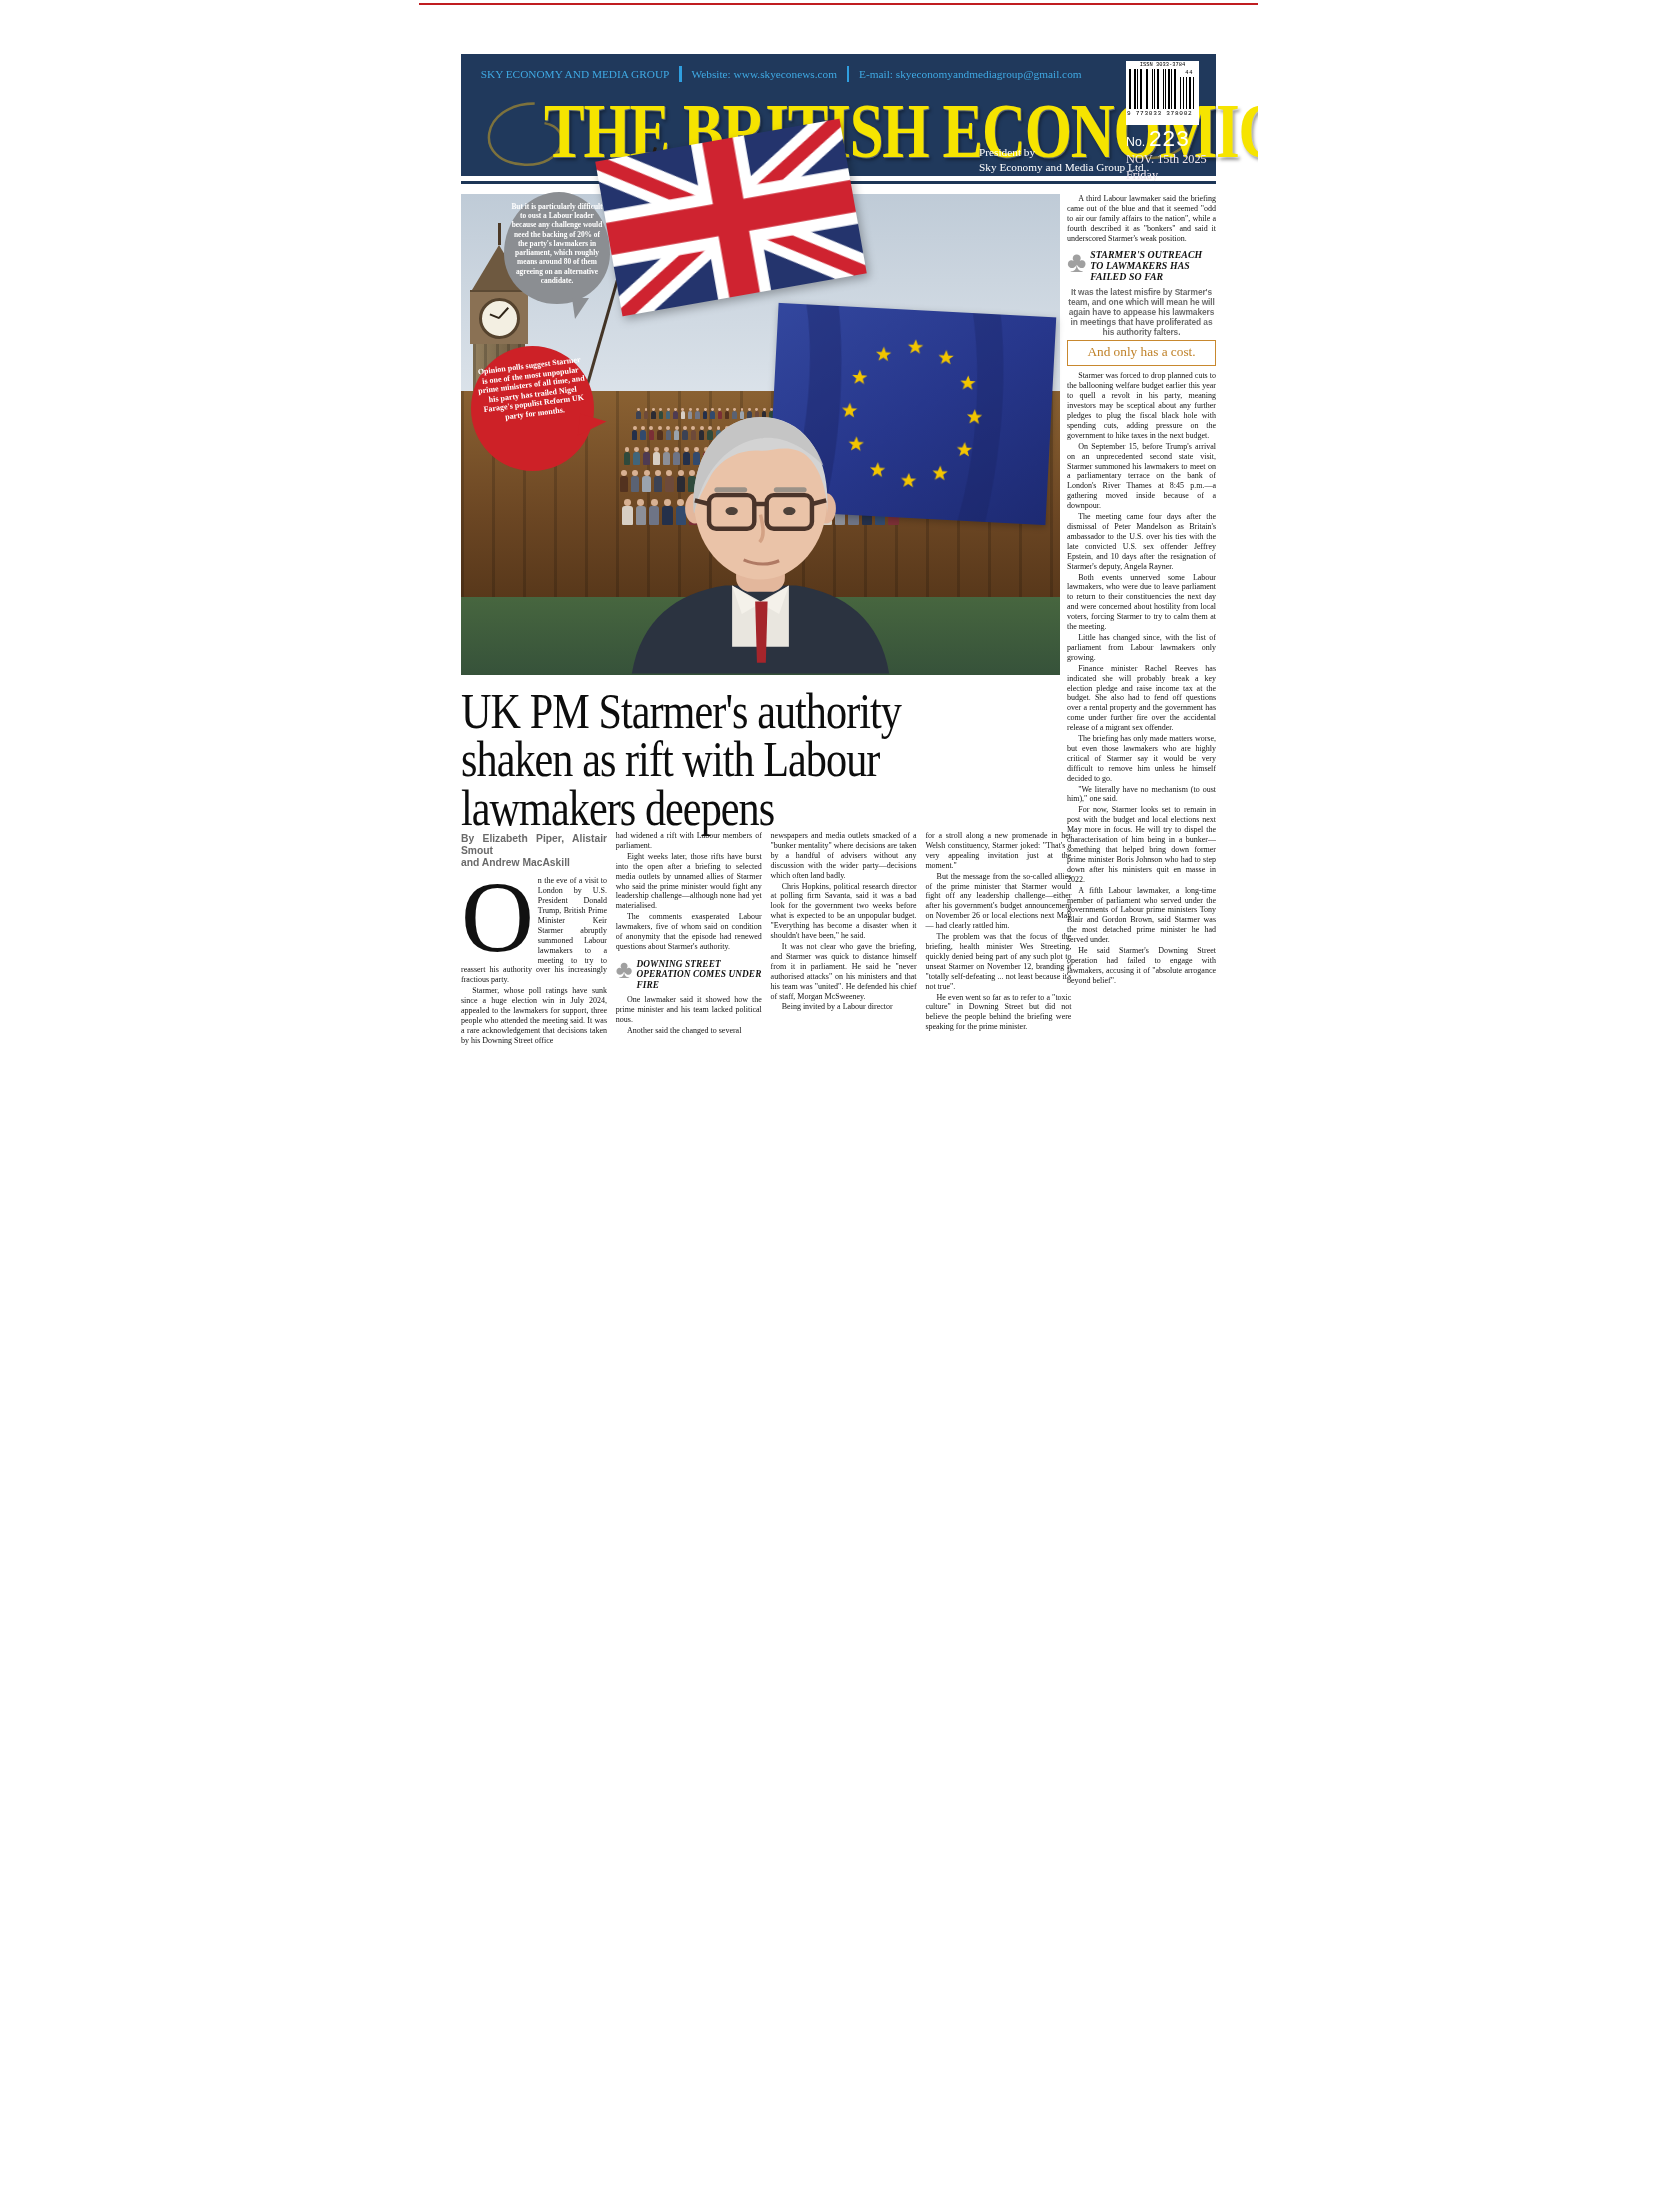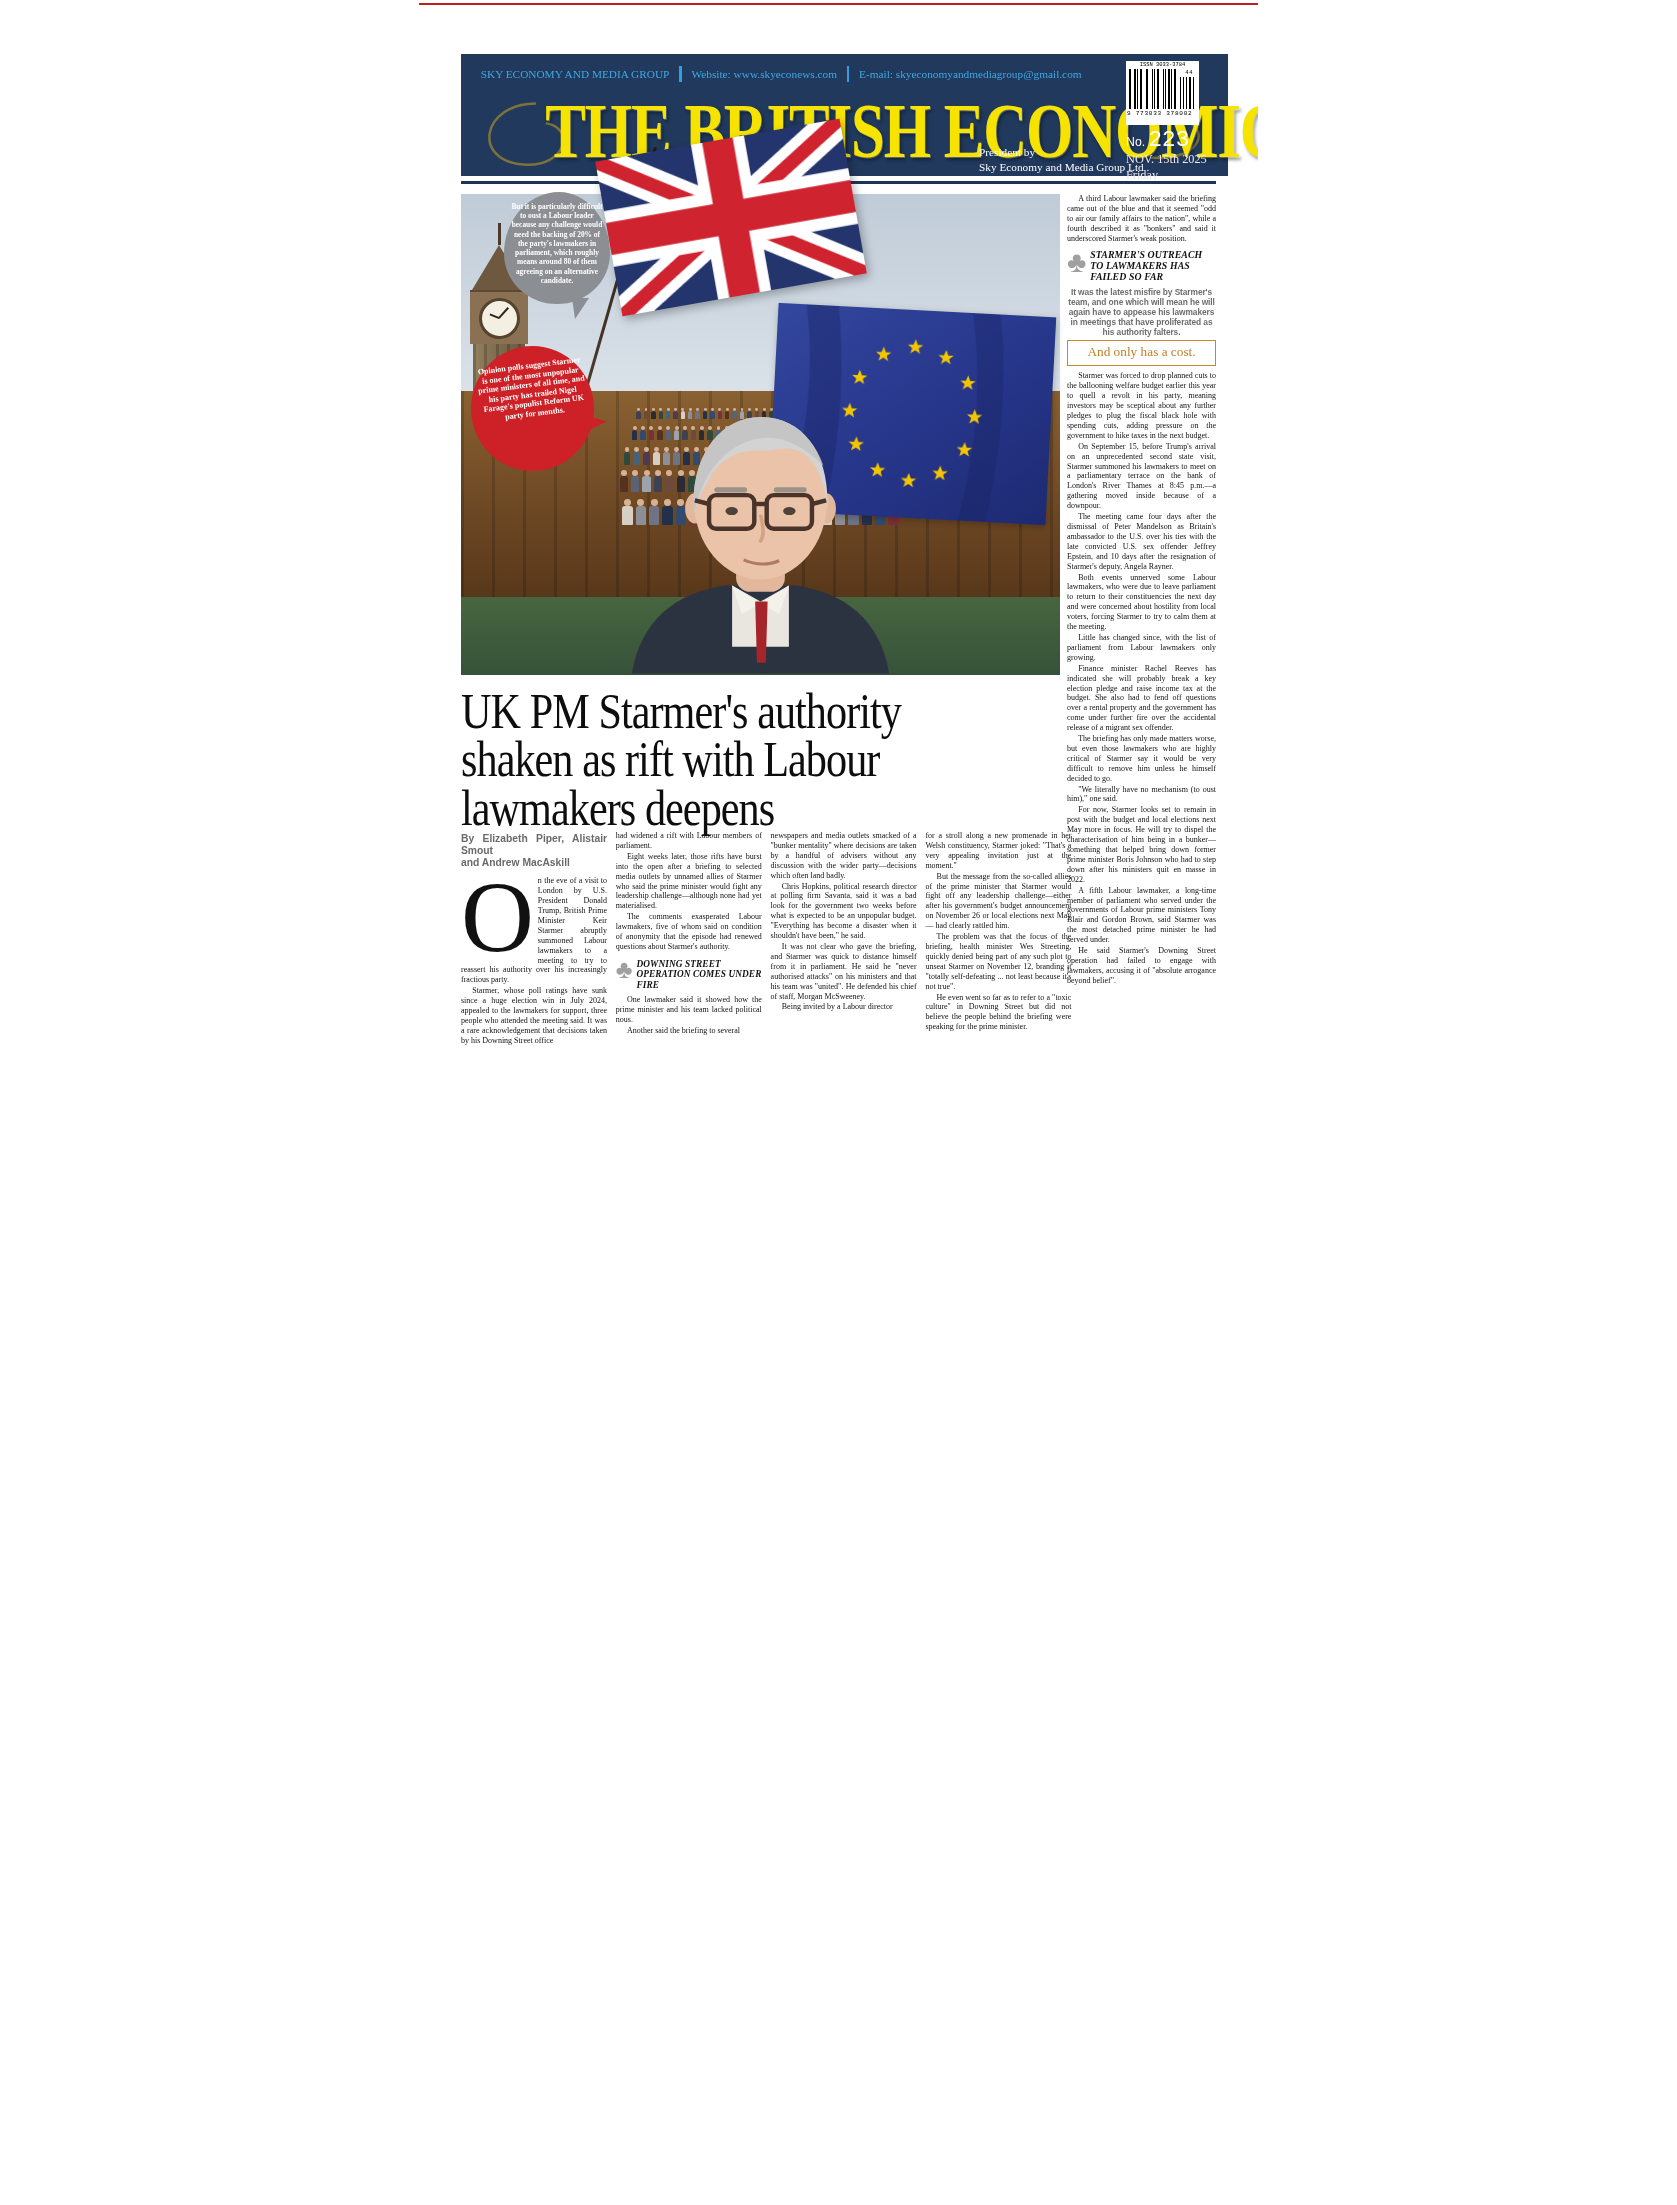--- a/index.html
+++ b/index.html
@@ -1,21 +1,21 @@
 <!DOCTYPE html>
 <html style="font-size:7.9px"><head>
 <meta charset="utf-8">
 <style>
   html,body{margin:0;padding:0;background:#fff;}
   .page{position:relative;width:839px;height:1103px;background:#fff;overflow:hidden;
         font-family:"Liberation Serif",serif;color:#111;margin:0 auto;}
   .top-rule{position:absolute;left:0;top:2.9px;width:100%;height:2.5px;background:#c01d20;}
 
   
-  .band{position:absolute;left:42px;top:54px;width:755px;height:122px;background:#20395c;padding-left:12px;}
+  .band{position:absolute;left:42px;top:54px;width:755px;height:122px;background:#20395c;}
   .brand-row{position:absolute;left:19.7px;top:11.8px;display:flex;align-items:center;gap:9.8px;
              color:#3fa9e3;font-size:11.3px;white-space:nowrap;}
   .brand-row .sep{width:2.5px;height:16.7px;background:#2f9fe0;}
   .masthead{position:absolute;left:0;right:0;top:38px;text-align:center;color:#f6e400;
             font-weight:700;font-size:78px;line-height:1;white-space:nowrap;
             transform:scaleX(0.78);letter-spacing:-1.5px;
             text-shadow:1px 1px 0 rgba(255,255,255,.28),2.5px 3.4px 3.9px rgba(0,0,0,.4);}
   .flourish{position:absolute;left:0;top:29.5px;width:100%;height:93px;pointer-events:none;opacity:.85;}
   .barcode{position:absolute;left:665px;top:6.9px;width:73px;height:64px;background:#fff;color:#000;
            font-family:"Liberation Mono",monospace;}
@@ -666,21 +666,21 @@
     </div>
     <div class="col">
       <p>had widened a rift with Labour members of parliament.</p>
       <p class="indent">Eight weeks later, those rifts have burst into the open after a briefing to selected media outlets by unnamed allies of Starmer who said the prime minister would fight any leadership challenge—although none had yet materialised.</p>
       <p class="indent">The comments exasperated Labour lawmakers, five of whom said on condition of anonymity that the episode had renewed questions about Starmer's authority.</p>
       <div class="subhead">
         <span class="club">♣</span>
         <span class="sh-text">DOWNING STREET OPERATION COMES UNDER FIRE</span>
       </div>
       <p class="indent">One lawmaker said it showed how the prime minister and his team lacked political nous.</p>
-      <p class="indent">Another said the briefing to several</p>
+      <p class="indent">Another said the changed to several</p>
     </div>
     <div class="col">
       <p>newspapers and media outlets smacked of a "bunker mentality" where decisions are taken by a handful of advisers without any discussion with the wider party—decisions which often land badly.</p>
       <p class="indent">Chris Hopkins, political research director at polling firm Savanta, said it was a bad look for the government two weeks before what is expected to be an unpopular budget. "Everything has become a disaster when it shouldn't have been," he said.</p>
       <p class="indent">It was not clear who gave the briefing, and Starmer was quick to distance himself from it in parliament. He said he "never authorised attacks" on his ministers and that his team was "united". He defended his chief of staff, Morgan McSweeney.</p>
       <p class="indent">Being invited by a Labour director</p>
     </div>
     <div class="col">
       <p>for a stroll along a new promenade in her Welsh constituency, Starmer joked: "That's a very appealing invitation just at the moment."</p>
       <p class="indent">But the message from the so-called allies of the prime minister that Starmer would fight off any leadership challenge—either after his government's budget announcement on November 26 or local elections next May — had clearly rattled him.</p>

